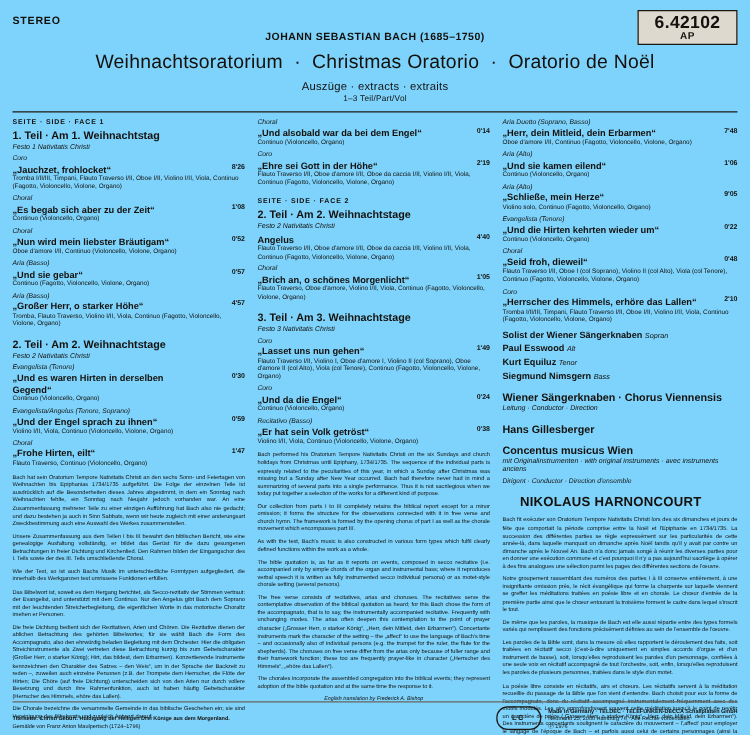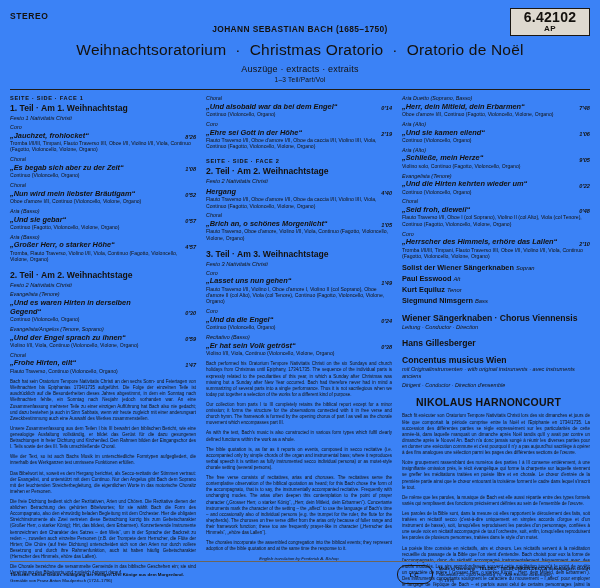--- a/index.html
+++ b/index.html
@@ -6,21 +6,21 @@
   body{
     width:600px;height:588px;
     background:#ded9cf;
     font-family:"Liberation Sans", sans-serif;
     color:#14110d;
     overflow:hidden;
   }
   .sleeve{
     position:relative;
     width:600px;height:588px;
-    background:#3b82f6;
+    background:#7dd3fc;
     box-sizing:border-box;
     padding:8px 10px 6px 10px;
   }
   
   .topbar{
     display:flex;align-items:flex-start;justify-content:space-between;
     height:30px;
   }
   .stereo{
     font-size:8.5px;letter-spacing:.6px;font-weight:bold;
@@ -84,23 +84,22 @@
   .partsub{
     font-size:5.6px;font-style:italic;margin-bottom:3px;
   }
   .tr{
     margin-bottom:3.5px;
   }
   .tr .voice{
     font-size:5.4px;font-style:italic;line-height:1.25;
   }
   .tr .titleline{
-    display:flex;justify-content:space-between;align-items:flex-end;
+    display:flex;justify-content:space-between;align-items:flex-start;
     gap:20px;
-    font-style:italic;
   }
   .tr .ttl{
     font-size:7.4px;font-weight:bold;line-height:1.25;
   }
   .tr .dur{
     font-size:5.6px;font-weight:bold;white-space:nowrap;padding-left:2px;
   }
   .tr .inst{
     font-size:5.1px;line-height:1.25;
   }
@@ -278,21 +277,21 @@
         <div class="inst">Flauto Traverso I/II, Oboe d'amore I/II, Oboe da caccia I/II, Violino I/II, Viola, Continuo (Fagotto, Violoncello, Violone, Organo)</div>
       </div>
 
       <div class="spacer"></div>
       <div class="sidehdr">SEITE · SIDE · FACE 2</div>
       <div class="parthdr">2. Teil · Am 2. Weihnachtstage</div>
       <div class="partsub">Festo 2 Nativitatis Christi</div>
 
       <div class="tr">
         <div class="titleline">
-          <div class="ttl">Hergang</div>
+          <div class="ttl">Angelus</div>
           <div class="dur">4'40</div>
         </div>
         <div class="inst">Flauto Traverso I/II, Oboe d'amore I/II, Oboe da caccia I/II, Violino I/II, Viola, Continuo (Fagotto, Violoncello, Violone, Organo)</div>
       </div>
       <div class="tr">
         <div class="voice">Choral</div>
         <div class="titleline">
           <div class="ttl">„Brich an, o schönes Morgenlicht“</div>
           <div class="dur">1'05</div>
         </div>

